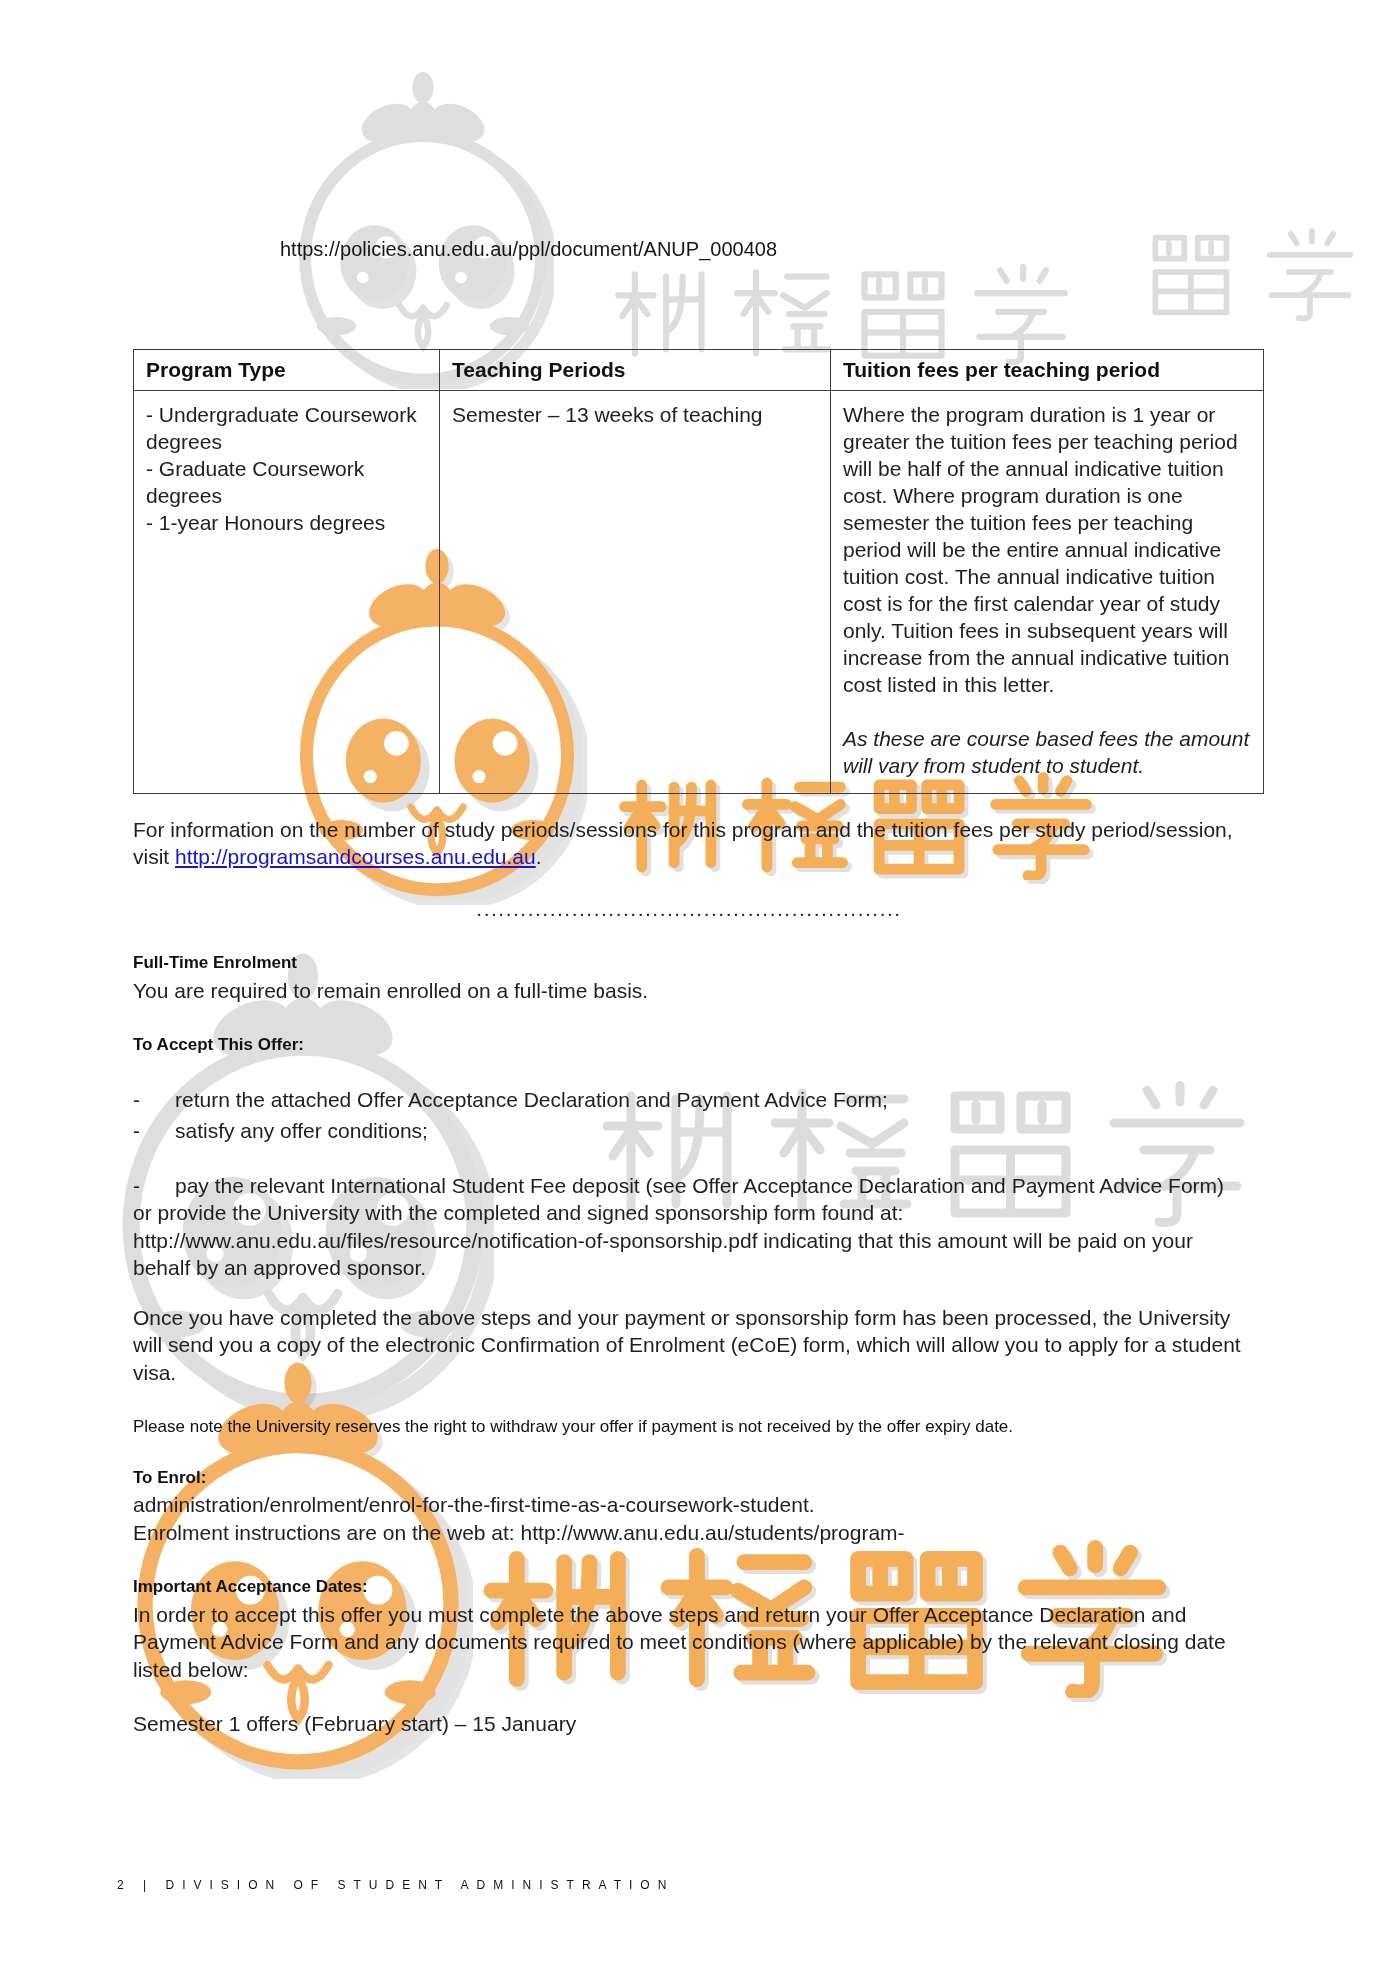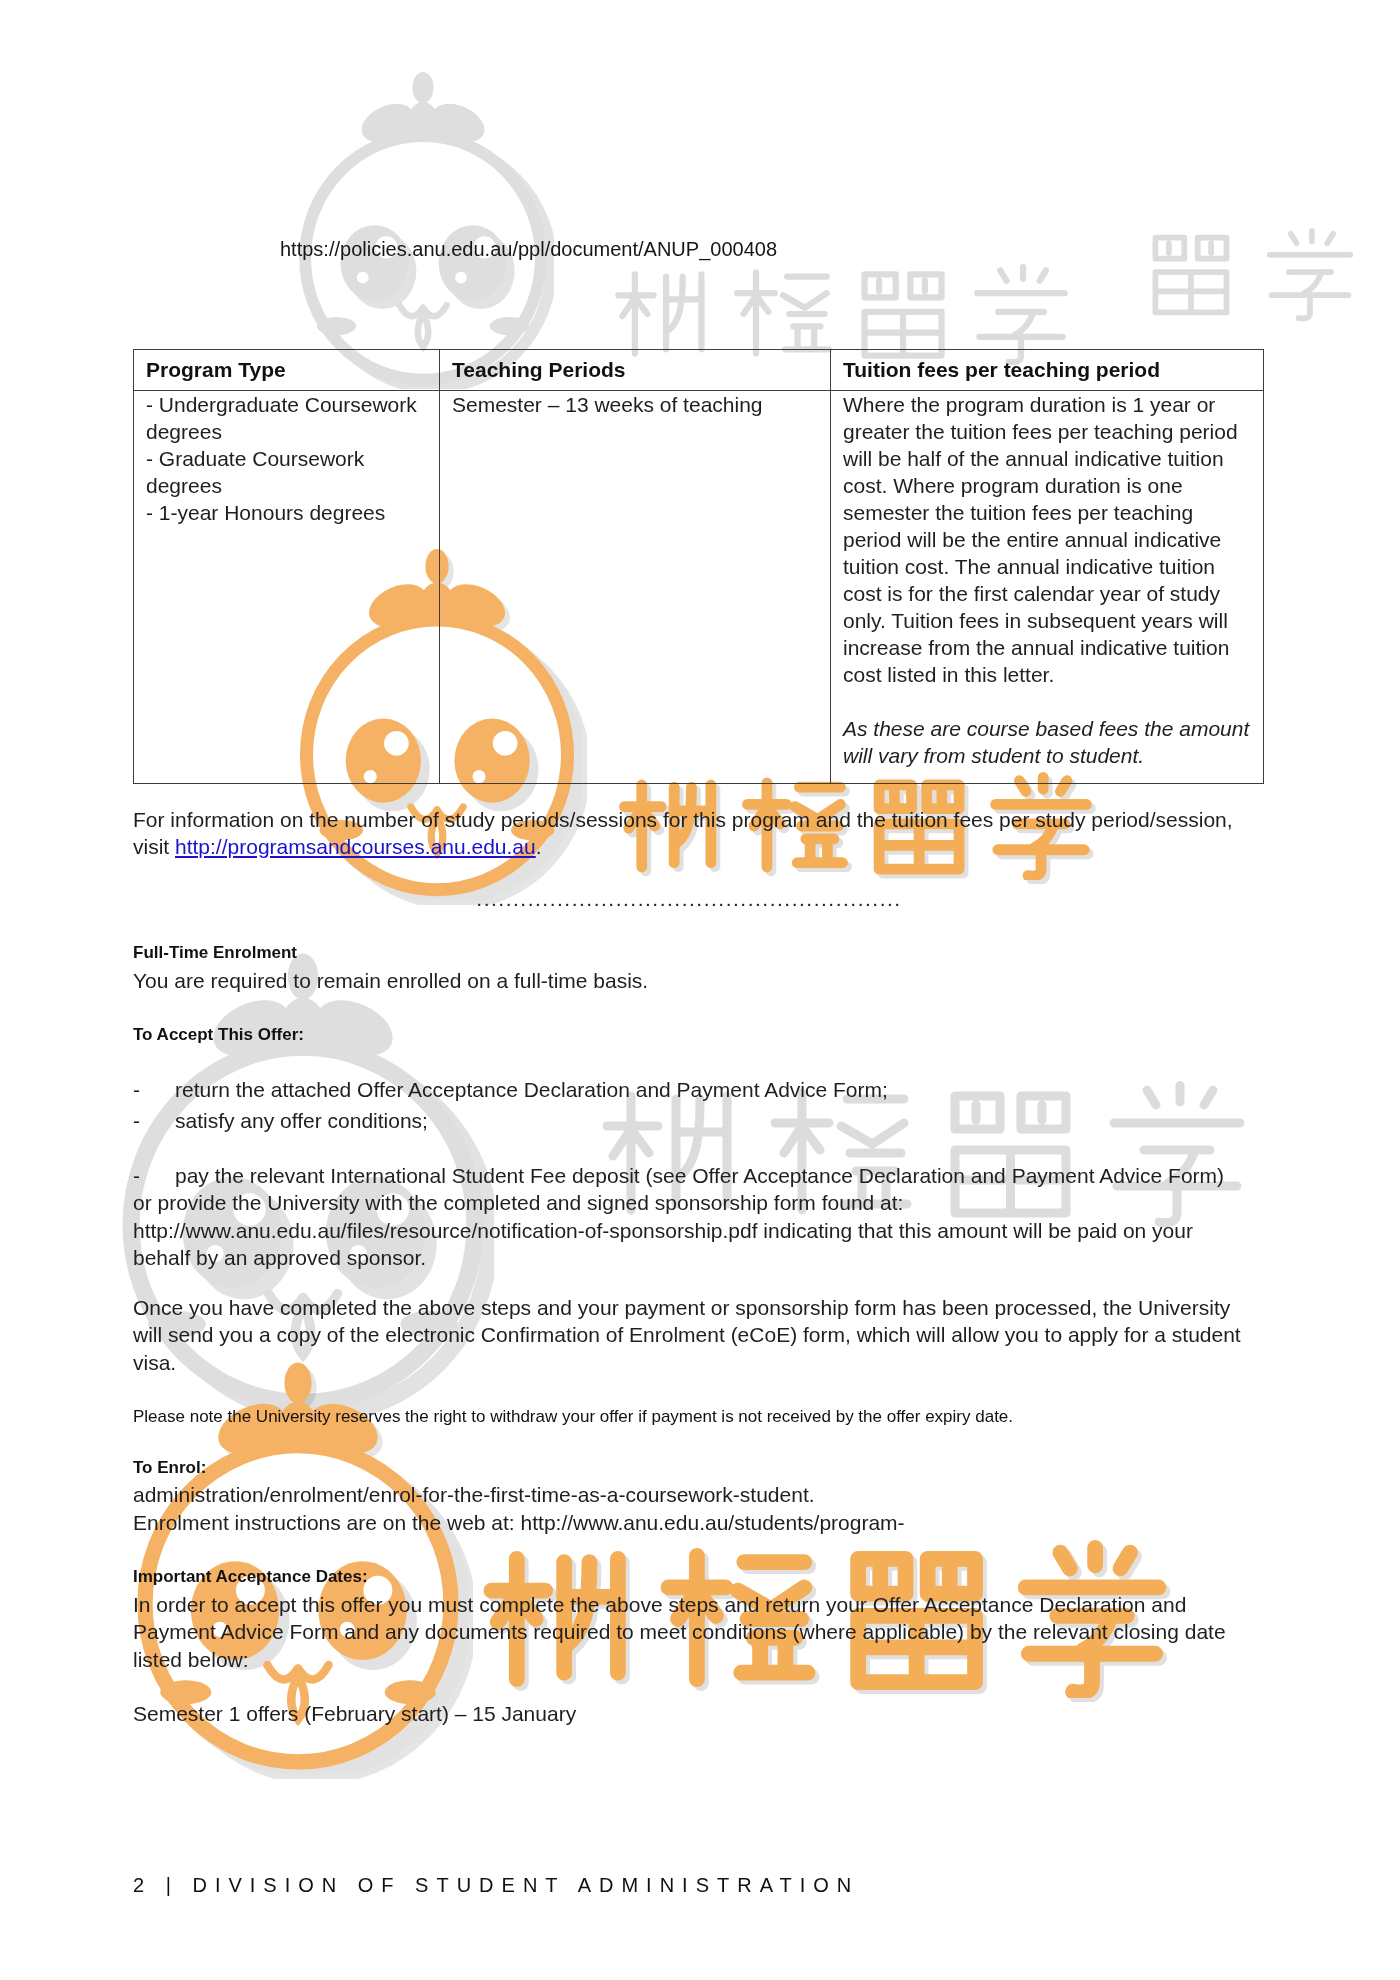--- a/index.html
+++ b/index.html
@@ -11,38 +11,38 @@
   .chick-gray{color:#dedede;}
   .chick-orange{color:#f6b264;filter:drop-shadow(5px 5px 0 rgba(0,0,0,0.10));}
   .cj-gray{color:#dcdcdc;}
   .cj-orange{color:#f5ae58;filter:drop-shadow(4px 4px 0 rgba(0,0,0,0.12));}
   
   .content{position:absolute;inset:0;z-index:1;padding:0 155px 0 133px;font-size:21px;line-height:27.5px;}
   .url-line{margin:236px 0 0 147px;font-size:20px;line-height:26px;color:#161616;}
   table.fees{border-collapse:collapse;margin-top:87px;width:1130px;table-layout:fixed;}
   table.fees th, table.fees td{border:1.6px solid #3c3c3c;vertical-align:top;text-align:left;}
   table.fees th{font-size:21px;padding:6px 12px;color:#111;}
-  table.fees td{font-size:21px;line-height:27px;padding:0 12px 14px 12px;}
+  table.fees td{font-size:21px;line-height:27px;padding:10px 12px 14px 12px;}
   .col1{width:306px;}
   .col2{width:391px;}
   .col3{width:433px;}
   td .cellline{margin:0;}
   .cellpara{margin:0 0 27px 0;}
   .italic{font-style:italic;margin:0;}
   .para{margin:22px 0 0 0;}
   .link{color:#1a12cf;text-decoration:underline;cursor:pointer;}
   .divider{margin-top:24px;text-align:center;letter-spacing:1.5px;color:#222;font-size:21px;}
   .h{font-weight:bold;margin:27px 0 0 0;font-size:17px;color:#111;}
   .h + .para0{margin:0;}
   .para0{margin:0;}
   .bullet{margin:4px 0 0 0;}
   .bullet.gap{margin-top:27px;}
   .dash{display:inline-block;width:42px;}
   .tight div{margin:0;}
-  .footer{position:absolute;left:133px;top:1872px;font-size:20px;letter-spacing:8px;color:#111;white-space:nowrap;}
+  .footer{position:absolute;left:117px;top:1872px;font-size:12px;letter-spacing:8px;color:#111;white-space:nowrap;}
 </style>
 </head>
 <body>
 
 <div class="page">
 
   <div class="wm" aria-hidden="true">
     <svg width="0" height="0" style="position:absolute">
       <defs>
         <symbol id="chick" viewBox="0 0 200 248" overflow="visible">

